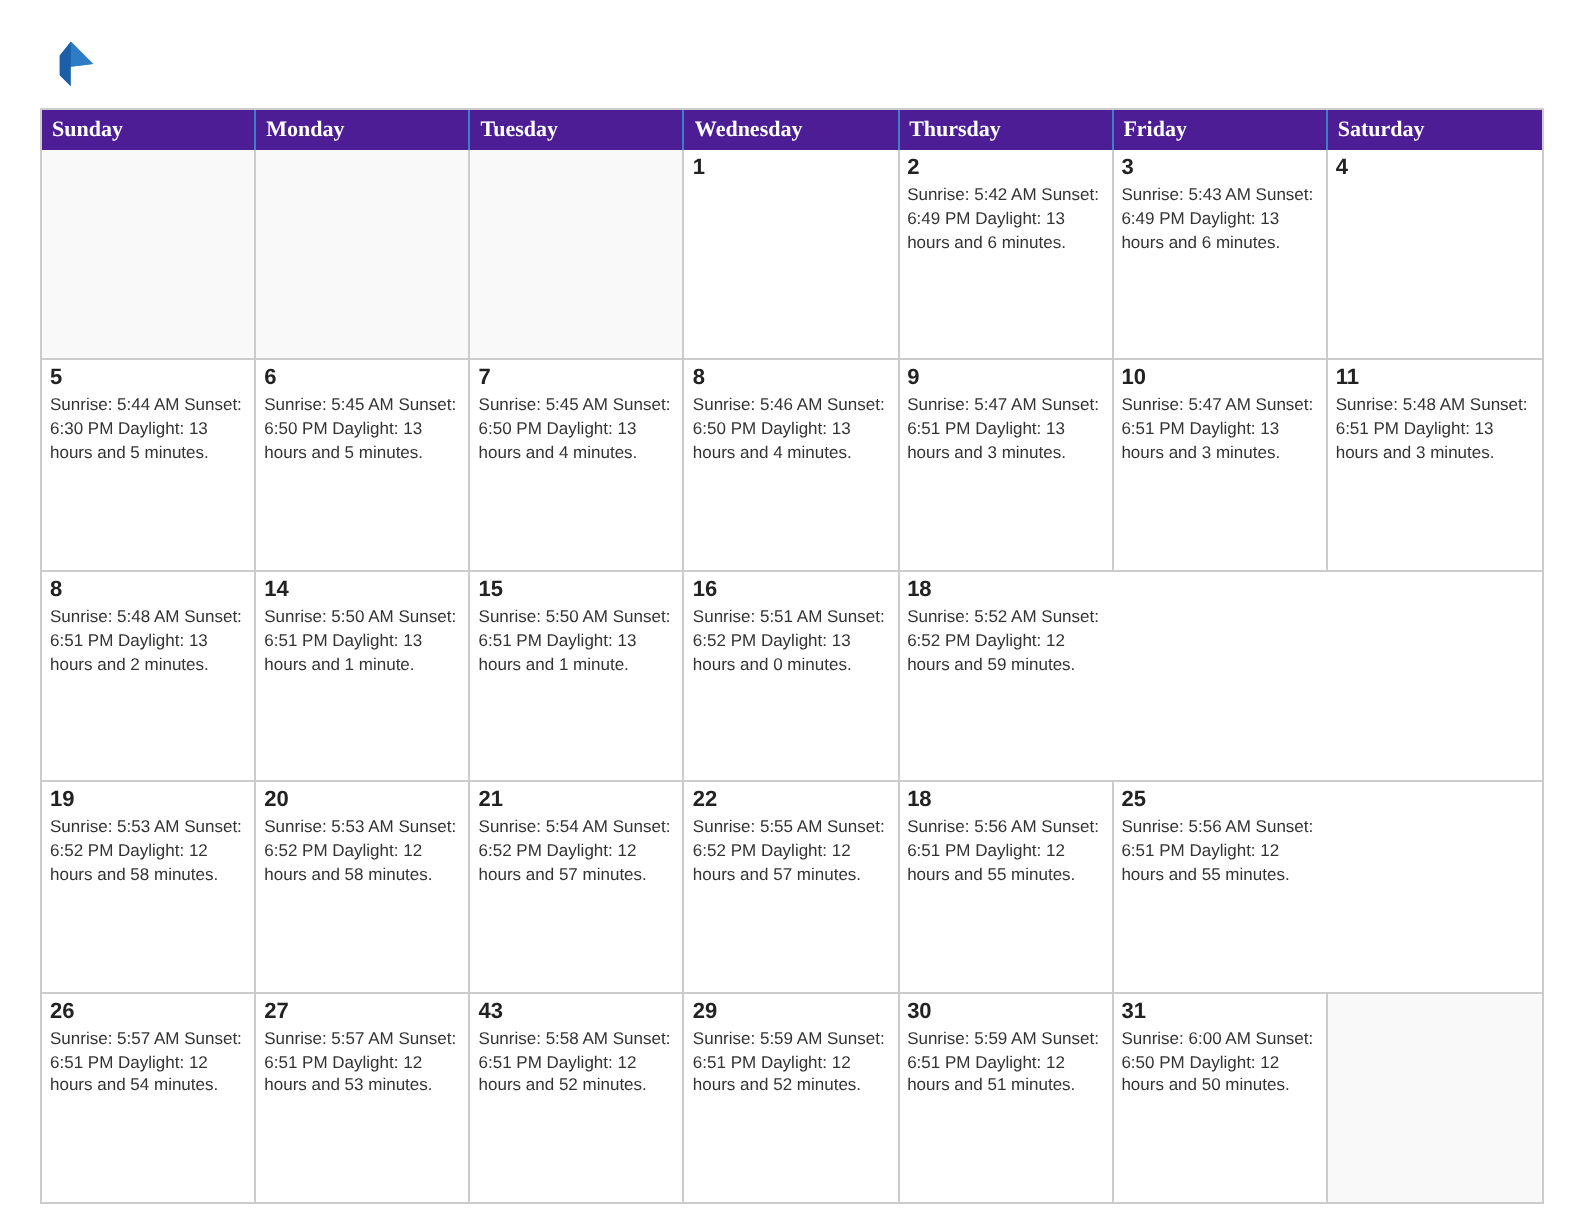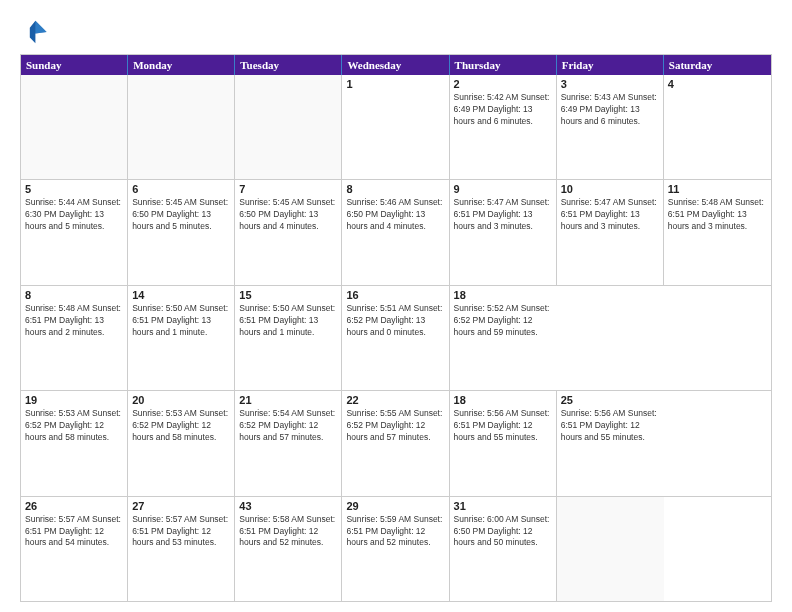--- a/index.html
+++ b/index.html
@@ -295,20 +295,26 @@
 Sunset: 6:51 PM
 Daylight: 12 hours and 52 minutes.</div>
           </div>
           <div class="cal-cell">
             <div class="day-num">29</div>
             <div class="day-info">Sunrise: 5:59 AM
 Sunset: 6:51 PM
 Daylight: 12 hours and 52 minutes.</div>
           </div>
           <div class="cal-cell">
+            <div class="day-num">30</div>
+            <div class="day-info">Sunrise: 5:59 AM
+Sunset: 6:51 PM
+Daylight: 12 hours and 51 minutes.</div>
+          </div>
+          <div class="cal-cell">
             <div class="day-num">31</div>
             <div class="day-info">Sunrise: 6:00 AM
 Sunset: 6:50 PM
 Daylight: 12 hours and 50 minutes.</div>
           </div>
           <div class="cal-cell empty"></div>
         </div>
       </div>
   </div>
 </div>

